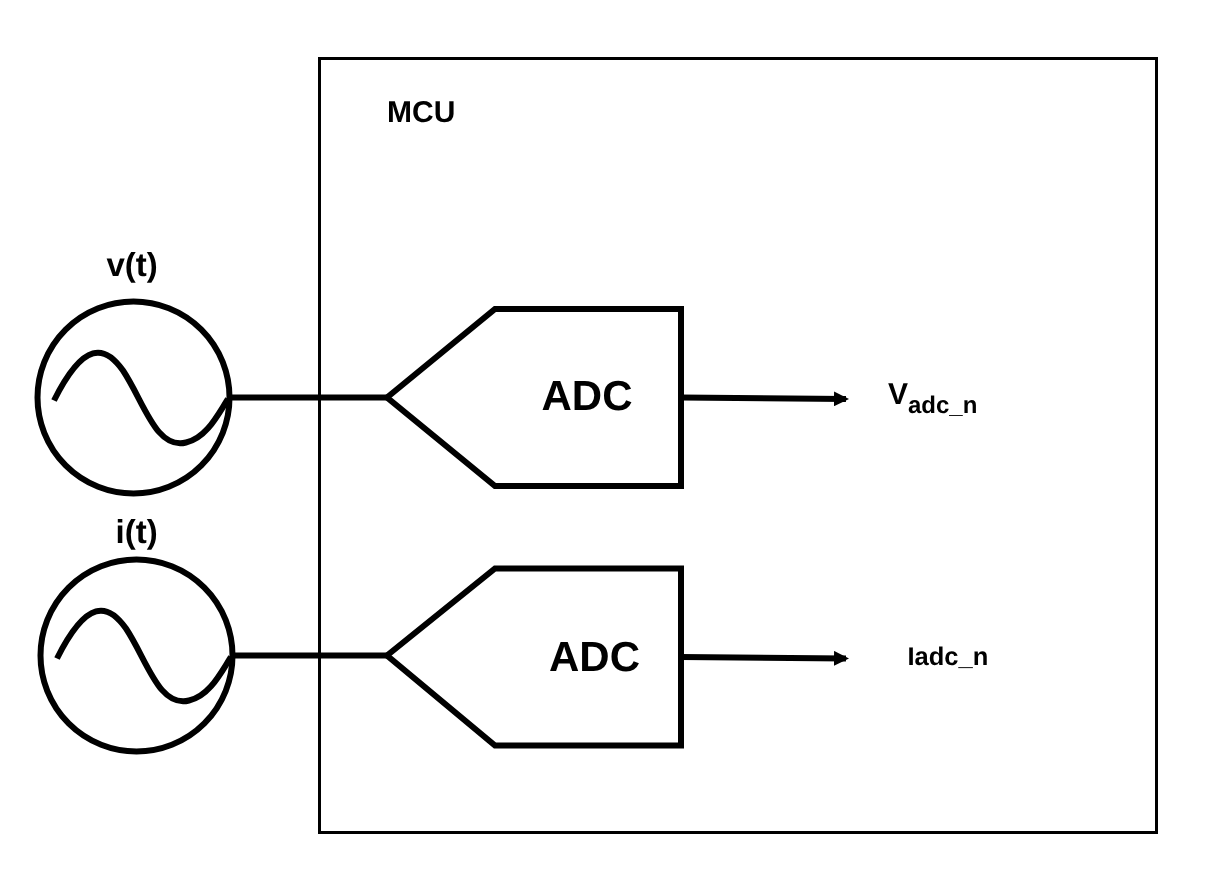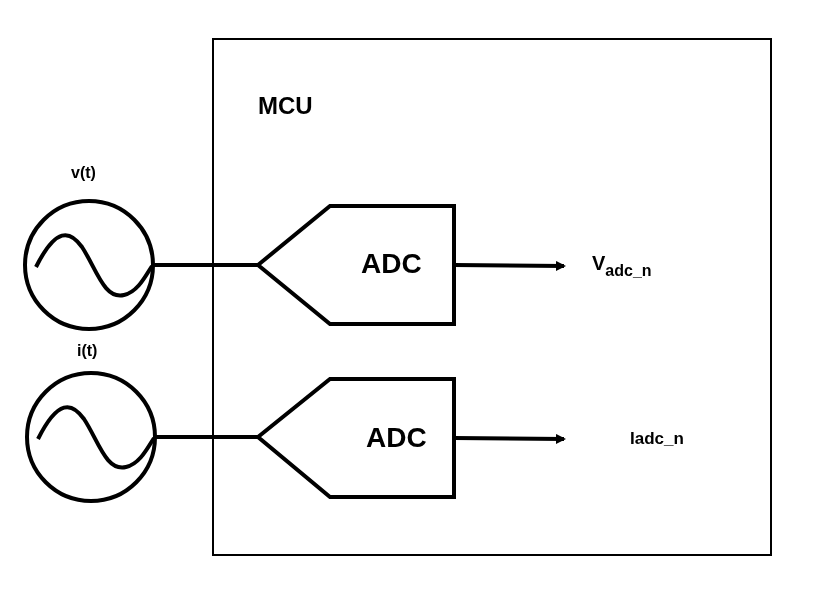--- a/index.html
+++ b/index.html
@@ -1,21 +1,21 @@
 <!DOCTYPE html>
 <html><head>
 <meta charset="utf-8">
 <style>
   html, body { margin:0; padding:0; background:#ffffff; }
   body { width:820px; height:595px; position:relative; overflow:hidden; font-family:"Liberation Sans", sans-serif; }
   svg { position:absolute; left:0; top:0; }
   .lbl { position:absolute; font-family:"Liberation Sans", sans-serif; font-weight:bold; color:#000; white-space:nowrap; }
-  .title { font-size:24px;margin-top:28px; }
+  .title { font-size:20px; }
   .adc { font-size:28px;margin-left:16px; }
-  .src { font-size:16px; }
+  .src { font-size:22px; }
   .out { font-size:20px; }
   .out sub { font-size:16px; vertical-align:-6px; }
 </style>
 </head>
 <body>
 
 <svg width="820" height="595" viewBox="0 0 820 595">
   <defs>
     <marker id="arrow" markerWidth="10" markerHeight="10" refX="8" refY="5" orient="auto" markerUnits="userSpaceOnUse">
       <path d="M0,0 L10,5 L0,10 Z" fill="#000"></path>
@@ -47,15 +47,15 @@
 
 <div class="lbl src" style="left:71px; top:164px;">v(t)</div>
 <div class="lbl src" style="left:77px; top:342px;">i(t)</div>
 
 <div class="lbl adc" style="left:345px; top:248px;">ADC</div>
 <div class="lbl adc" style="left:350px; top:422px;">ADC</div>
 
 <div class="lbl out" style="left:592px; top:252px;">
   <span>V</span><sub>adc_n</sub>
 </div>
-<div class="lbl out" style="left:605px; top:426px;margin-left:25px;">
+<div class="lbl out" style="left:605px; top:426px;">
   <span style="font-size:17px;">I</span><span style="font-size:17px;">adc_n</span>
 </div>
 
 </body></html>

